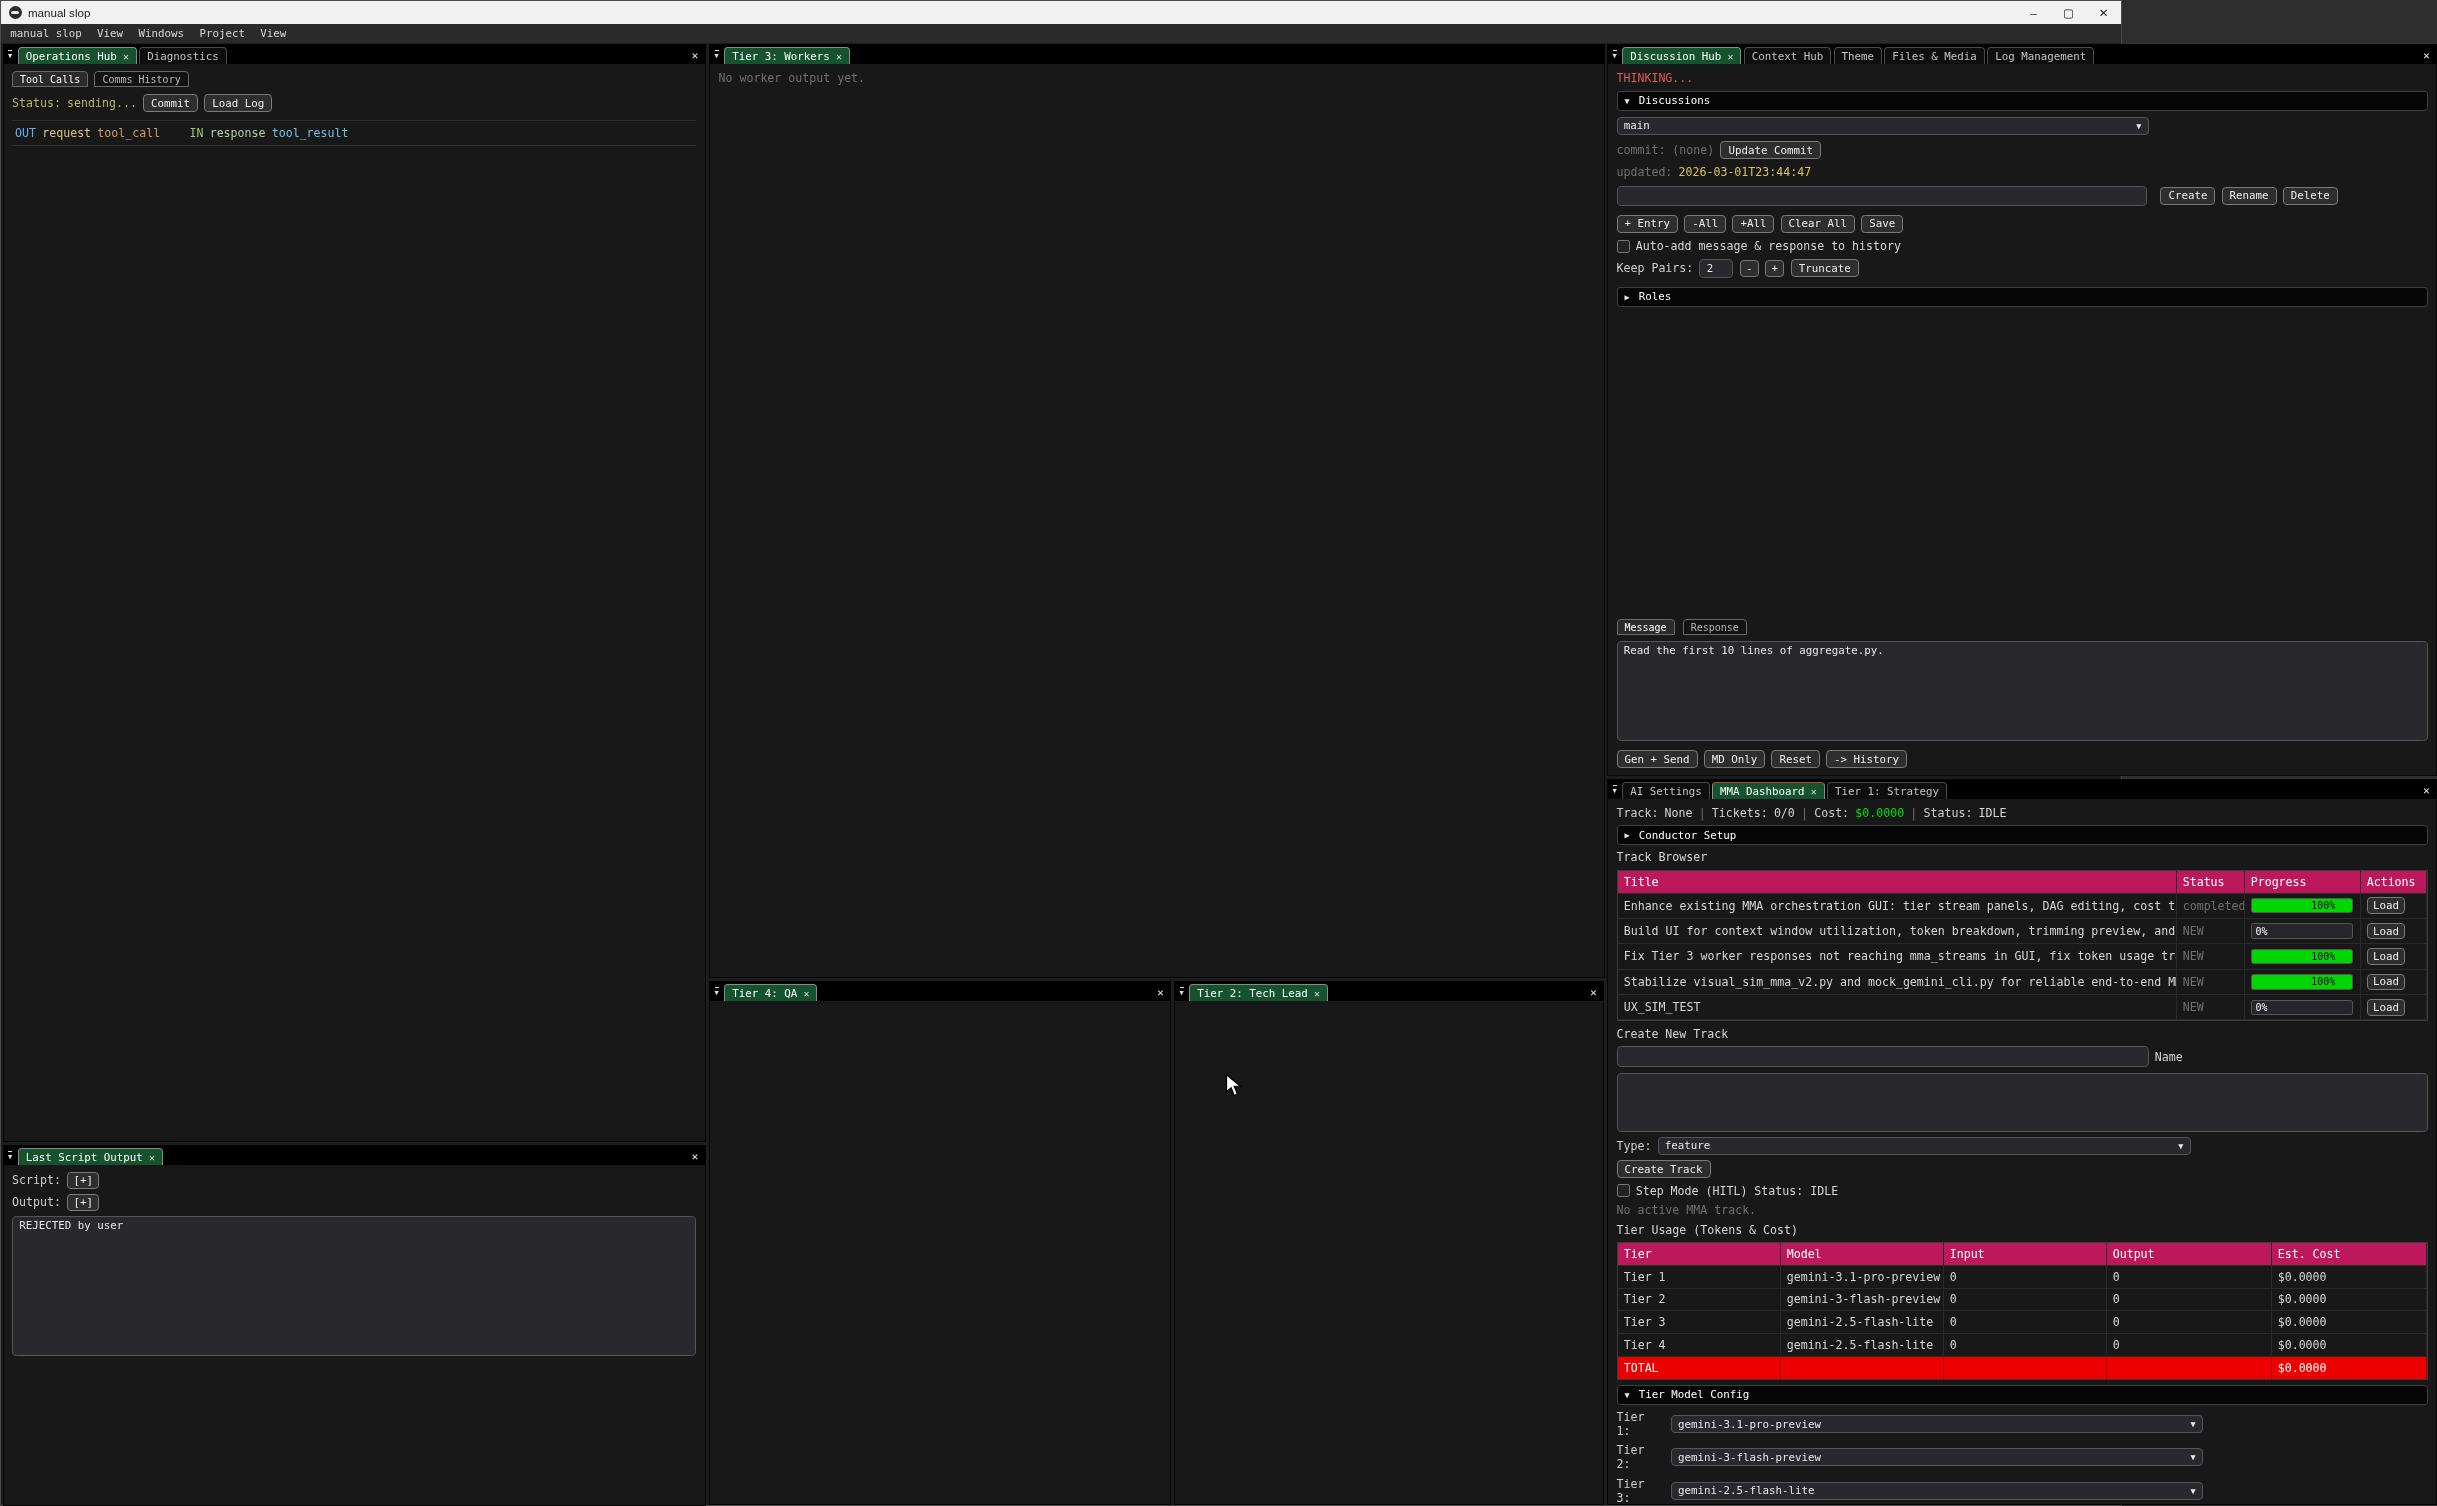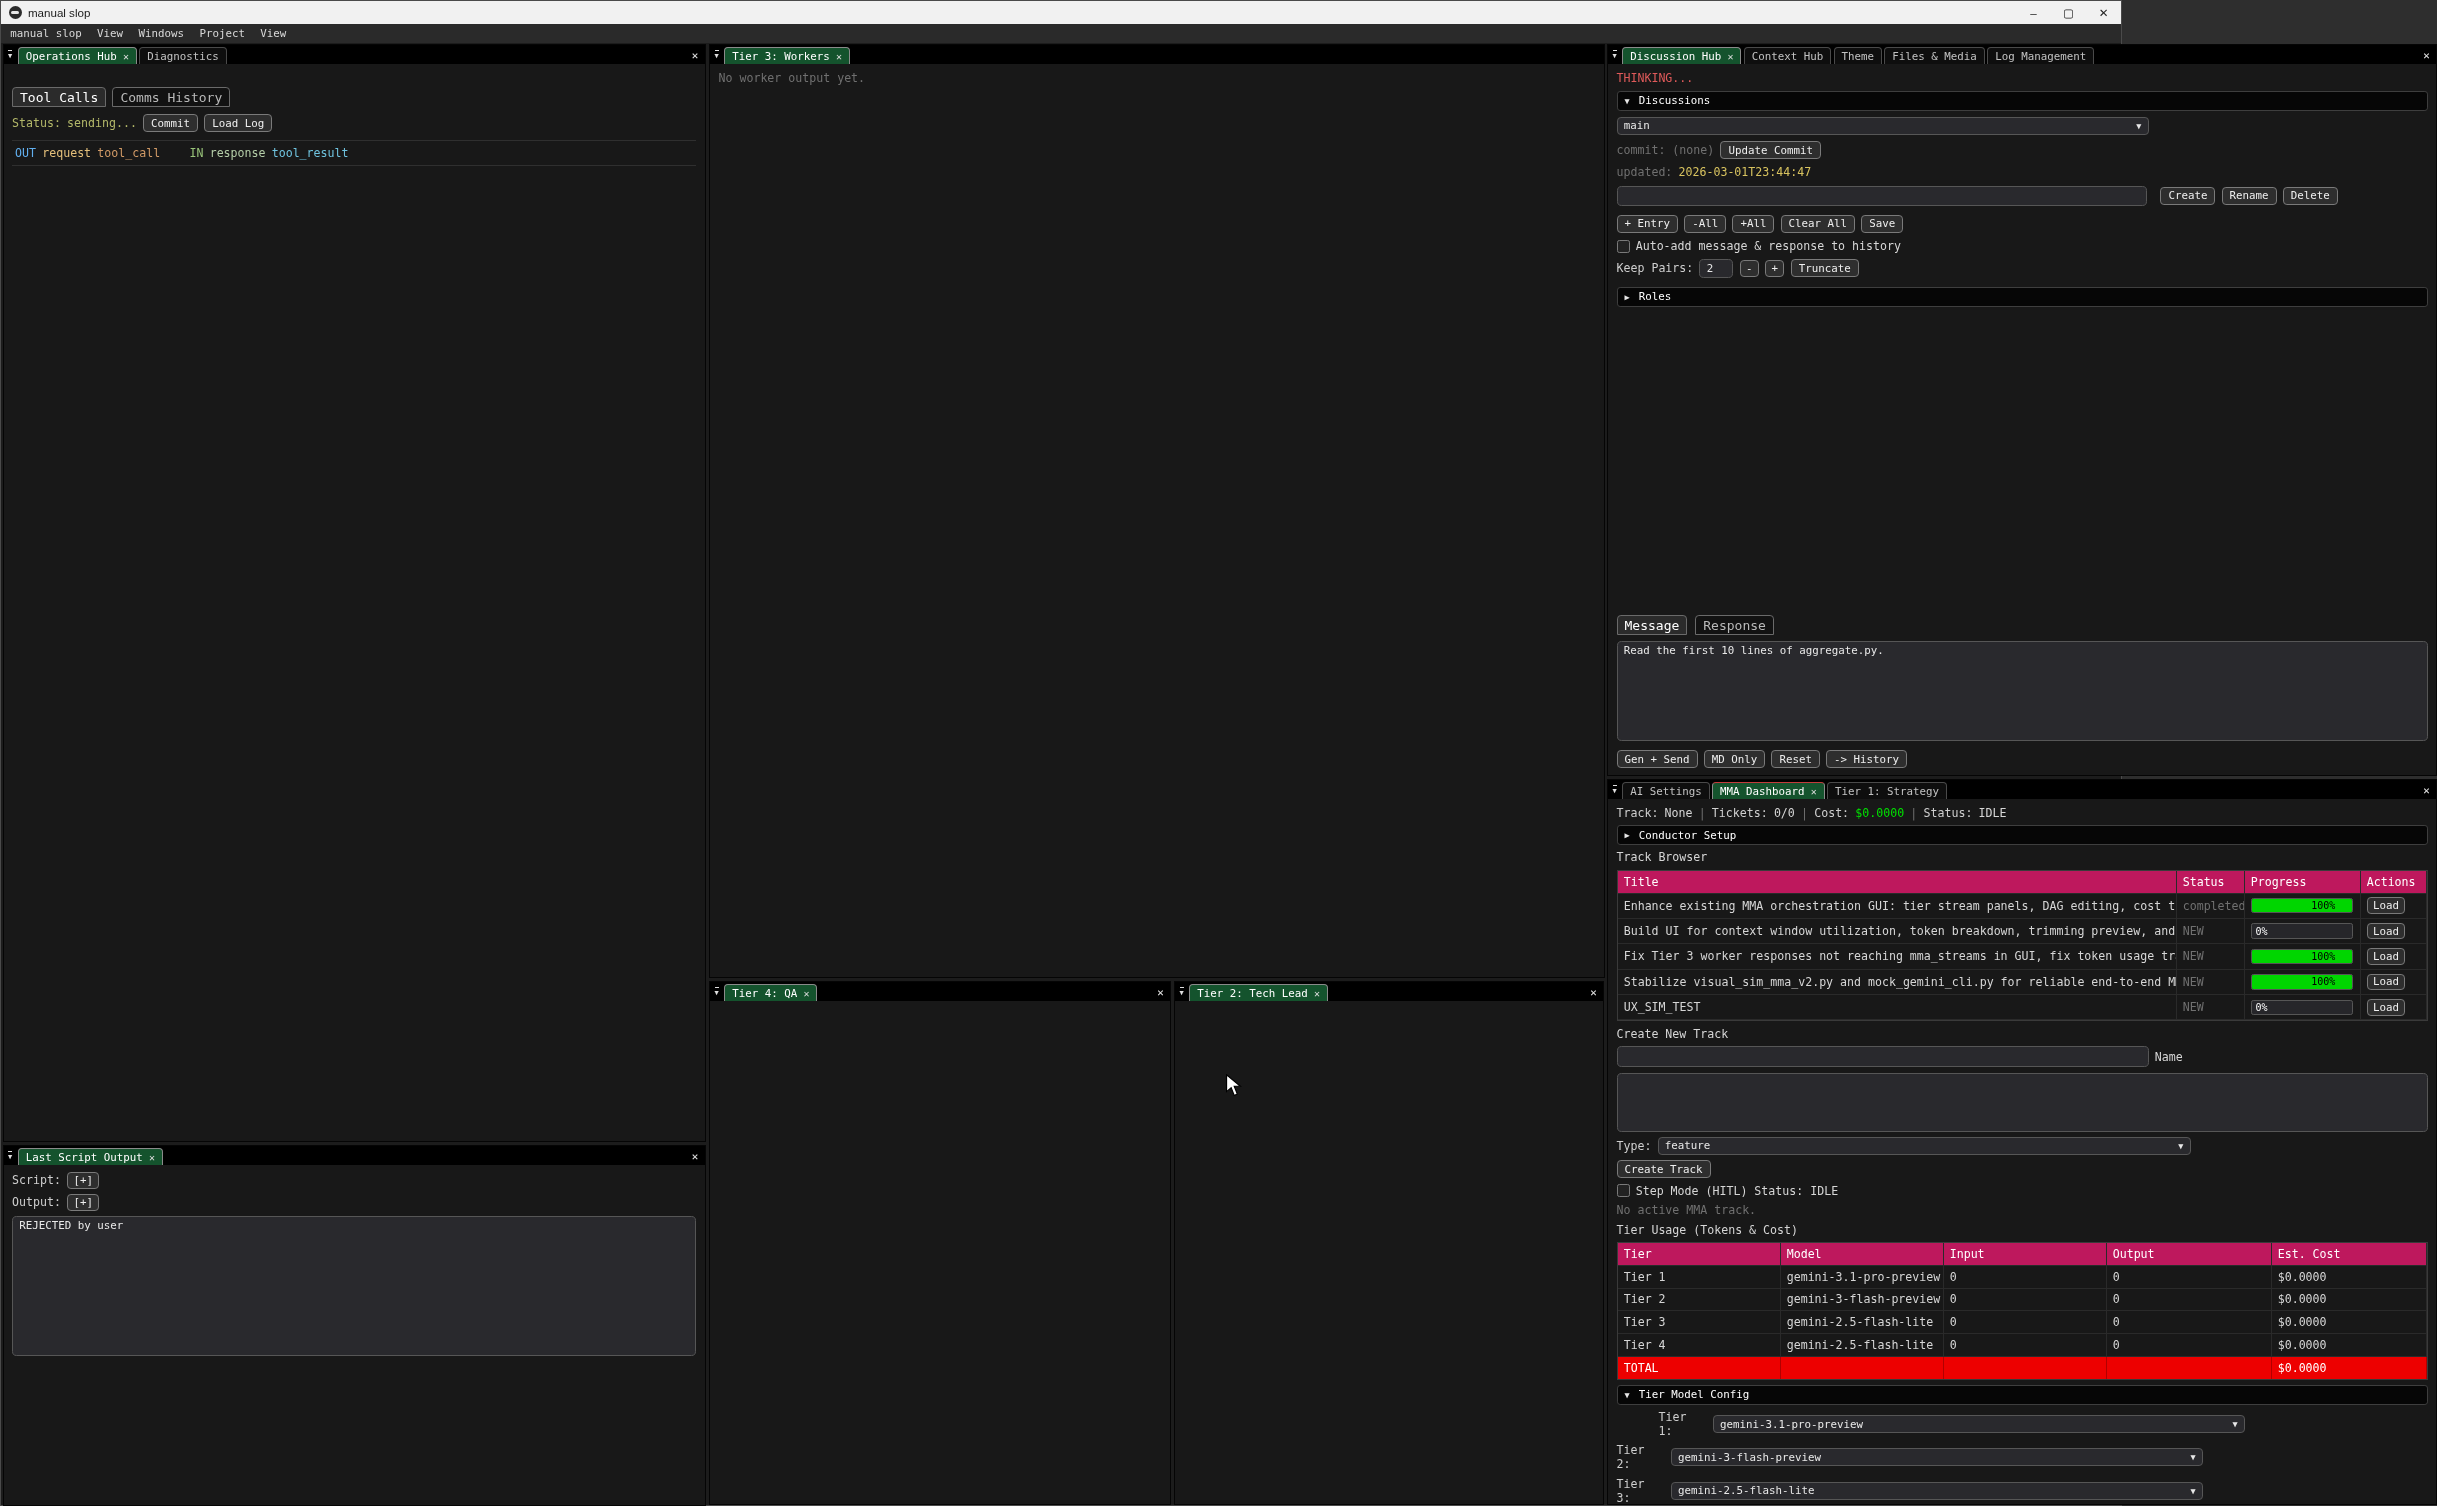--- a/index.html
+++ b/index.html
@@ -43,21 +43,21 @@
   .combo { background:#29292d; border:0.8px solid #565656; border-radius:3.9px; color:#e8e8e8; padding:1.5px 6.2px; display:flex; align-items:center; font-size:10.8px; }
   .combo .arrow { margin-left:auto; color:#e8e8e8; font-size:8.5px; }
   .checkbox { width:13px; height:13px; flex:none; background:#222; border:0.8px solid #7a7a7a; border-radius:2.3px; }
 
   .sect { background:#060606; border:0.8px solid #3e3e3e; border-radius:3.1px; padding:2.3px 7px; display:flex; align-items:center; gap:9.2px; color:#fff; font-size:10.8px; flex:none; }
   .sect .tri { font-size:8.5px; color:#e8e8e8; }
 
   .hairline { border-top:0.8px solid #2f2f2f; flex:none; }
 
   
-  .btab { border:0.8px solid #6a6a6a; border-radius:3.9px 3.9px 0 0; padding:1.5px 7px; font-size:13px; background:#121212; color:#b9b9b9; white-space:nowrap;margin-top:16px; }
+  .btab { border:0.8px solid #6a6a6a; border-radius:3.9px 3.9px 0 0; padding:1.5px 7px; font-size:10px; background:#121212; color:#b9b9b9; white-space:nowrap; }
   .btab.sel { background:#2b2b2b; color:#fff; }
 
   
   .c-out { color:#61afef; } .c-req { color:#e5c07b; } .c-call { color:#d19a66; }
   .c-in { color:#98c379; } .c-resp { color:#b5cea8; } .c-res { color:#6fc3df; }
   .c-think { color:#e05a5a; } .c-date { color:#d8c35f; } .c-money { color:#00e000; } .c-olive { color:#b3b869; }
 
   
   .track-tbl { display:grid; grid-template-columns:1fr 68px 116px 66px; border:0.8px solid #3a3a3a; flex:none; }
   .usage-tbl { display:grid; grid-template-columns:163px 163px 163px 165px 1fr; border:0.8px solid #3a3a3a; flex:none; }
@@ -418,21 +418,21 @@
         <div class="cell total"></div>
         <div class="cell total"></div>
         <div class="cell total">$0.0000</div>
       </div>
 
       <div class="sect">
         <span class="tri">▼</span>
         <span>Tier Model Config</span>
       </div>
       <div class="row">
-        <span class="lbl" style="width:48px;margin-left:42px;">Tier 1:</span>
+        <span class="lbl" style="width:48px;">Tier 1:</span>
         <div class="combo" style="width:532px;">
           <span>gemini-3.1-pro-preview</span>
           <span class="arrow">▼</span>
         </div>
       </div>
       <div class="row">
         <span class="lbl" style="width:48px;">Tier 2:</span>
         <div class="combo" style="width:532px;">
           <span>gemini-3-flash-preview</span>
           <span class="arrow">▼</span>

